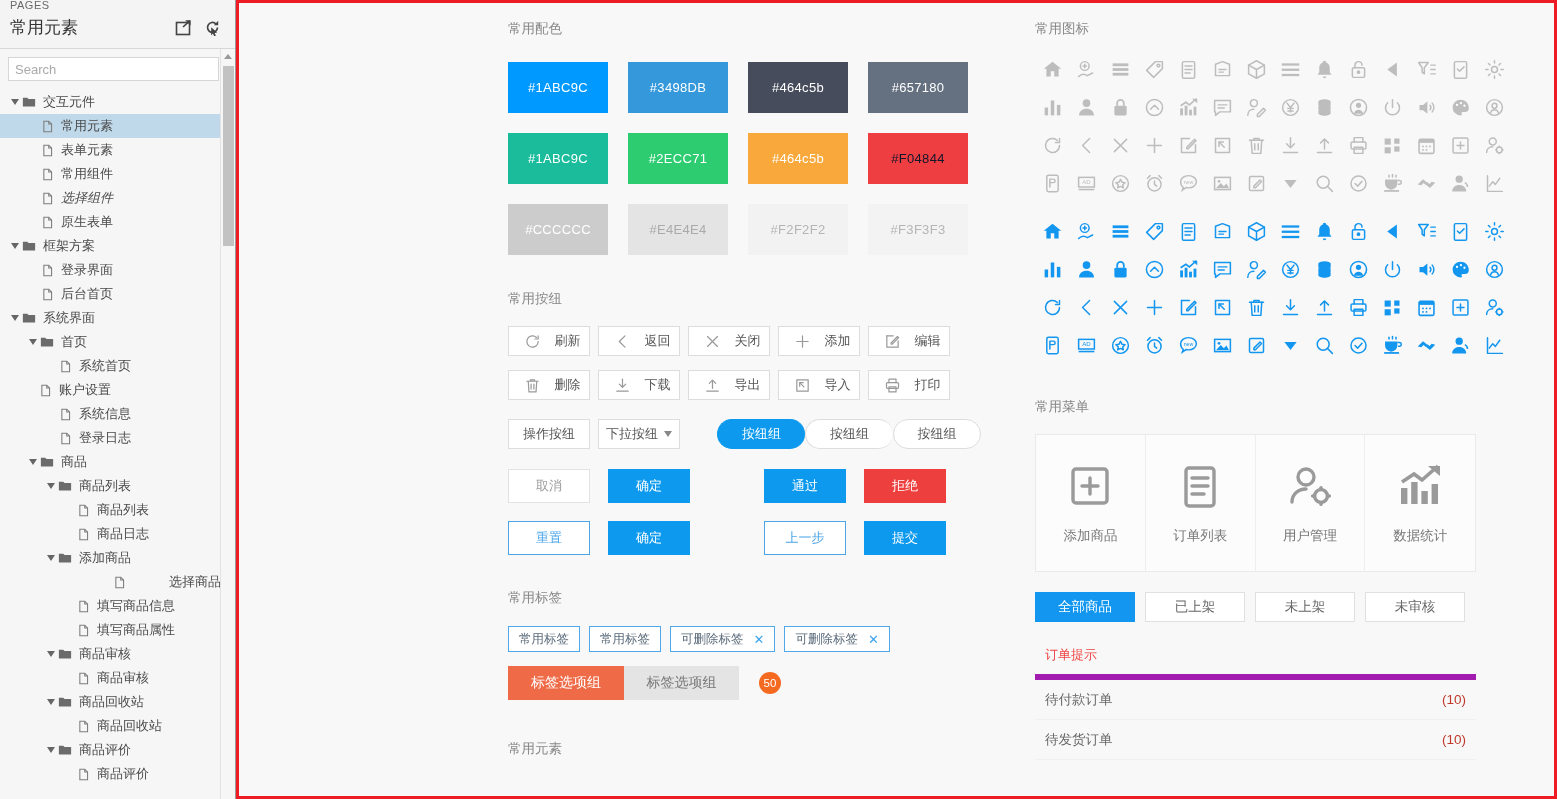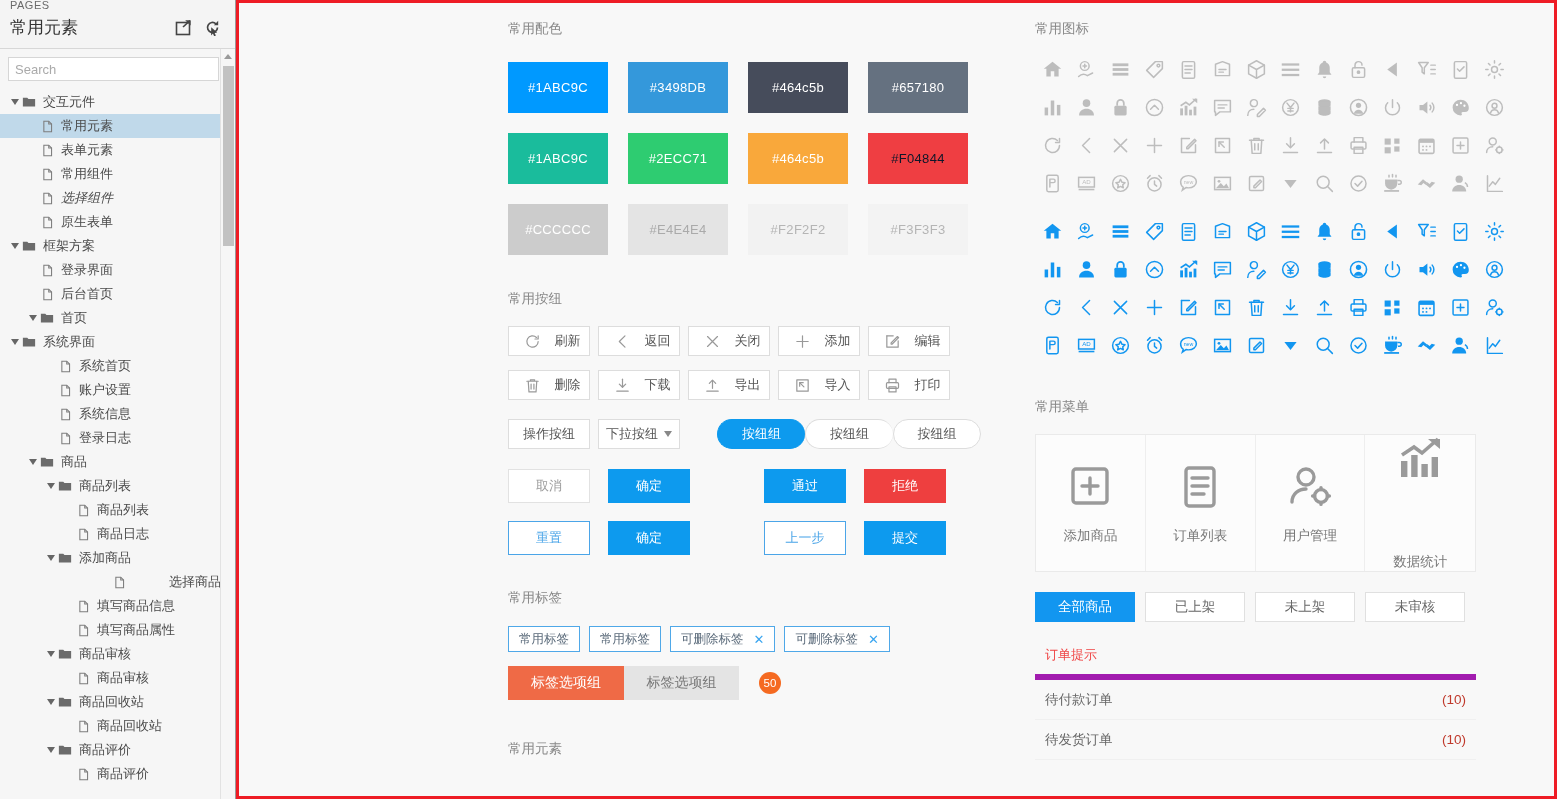--- a/index.html
+++ b/index.html
@@ -89,21 +89,21 @@
 
   
   .icon-row { display:flex; gap:0; margin-top:4px; }
   .icon-cell { width:34px; height:34px; display:flex; align-items:center; justify-content:center; }
   .icon-rows { margin-top:14px; }
 
   
   .menu-cards { display:flex; margin-top:18px; border:1px solid #eaeaea; background:#fcfcfc; width:441px; }
   .mcard { width:110px; height:136px; border-right:1px solid #eee; display:flex; flex-direction:column;
            align-items:center; justify-content:center; gap:14px; }
-  .mcard:last-child { border-right:none;justify-content:space-between; }
+  .mcard:last-child { border-right:none; }
   .mcard-label { font-size:13.5px; color:#777; }
 
   .filters { display:flex; margin-top:20px; }
   .filter { width:100px; height:30px; display:flex; align-items:center; justify-content:center;
             font-size:13.5px; border:1px solid #e0e0e0; background:#fff; color:#666; margin-right:10px; }
   .filter.on { background:#1296f0; border-color:#1296f0; color:#fff; }
 
   .orderlist { margin-top:24px; width:441px; }
   .ol-head { font-size:13px; color:#ef4444; padding:0 10px 10px 10px; border-bottom:6px solid #a21caf; }
   .ol-row { display:flex; justify-content:space-between; align-items:center; height:40px;
@@ -228,53 +228,53 @@
           <div class="tree-row" style="padding-left: 26px;">
             <span class="tw"></span>
             <span class="dicon">
               <svg viewBox="0 0 16 16" width="13" height="13">
                 <path d="M3.5 1.5h6L13 5v9.5h-9.5z" fill="none" stroke="#7d7d7d" stroke-width="1.3"></path>
                 <path d="M9.5 1.5V5H13" fill="none" stroke="#7d7d7d" stroke-width="1.3"></path>
               </svg>
             </span>
             <span class="tree-label">后台首页</span>
           </div>
+          <div class="tree-row" style="padding-left: 8px;">
+            <span class="tw">
+              <i class="caret"></i>
+            </span>
+            <span class="ficon">
+              <svg viewBox="0 0 16 16" width="14" height="14">
+                <path d="M1 3h5l1.4 1.6H15V13H1z" fill="#6b6b6b"></path>
+              </svg>
+            </span>
+            <span class="tree-label">系统界面</span>
+          </div>
           <div class="tree-row" style="padding-left: 26px;">
             <span class="tw">
               <i class="caret"></i>
             </span>
             <span class="ficon">
               <svg viewBox="0 0 16 16" width="14" height="14">
                 <path d="M1 3h5l1.4 1.6H15V13H1z" fill="#6b6b6b"></path>
               </svg>
             </span>
             <span class="tree-label">首页</span>
           </div>
-          <div class="tree-row" style="padding-left: 8px;">
-            <span class="tw">
-              <i class="caret"></i>
-            </span>
-            <span class="ficon">
-              <svg viewBox="0 0 16 16" width="14" height="14">
-                <path d="M1 3h5l1.4 1.6H15V13H1z" fill="#6b6b6b"></path>
-              </svg>
-            </span>
-            <span class="tree-label">系统界面</span>
-          </div>
           <div class="tree-row" style="padding-left: 44px;">
             <span class="tw"></span>
             <span class="dicon">
               <svg viewBox="0 0 16 16" width="13" height="13">
                 <path d="M3.5 1.5h6L13 5v9.5h-9.5z" fill="none" stroke="#7d7d7d" stroke-width="1.3"></path>
                 <path d="M9.5 1.5V5H13" fill="none" stroke="#7d7d7d" stroke-width="1.3"></path>
               </svg>
             </span>
             <span class="tree-label">系统首页</span>
           </div>
-          <div class="tree-row" style="padding-left: 44px;">
+          <div class="tree-row" style="padding-left: 24px;">
             <span class="tw"></span>
             <span class="dicon">
               <svg viewBox="0 0 16 16" width="13" height="13">
                 <path d="M3.5 1.5h6L13 5v9.5h-9.5z" fill="none" stroke="#7d7d7d" stroke-width="1.3"></path>
                 <path d="M9.5 1.5V5H13" fill="none" stroke="#7d7d7d" stroke-width="1.3"></path>
               </svg>
             </span>
             <span class="tree-label">账户设置</span>
           </div>
           <div class="tree-row" style="padding-left: 44px;">

